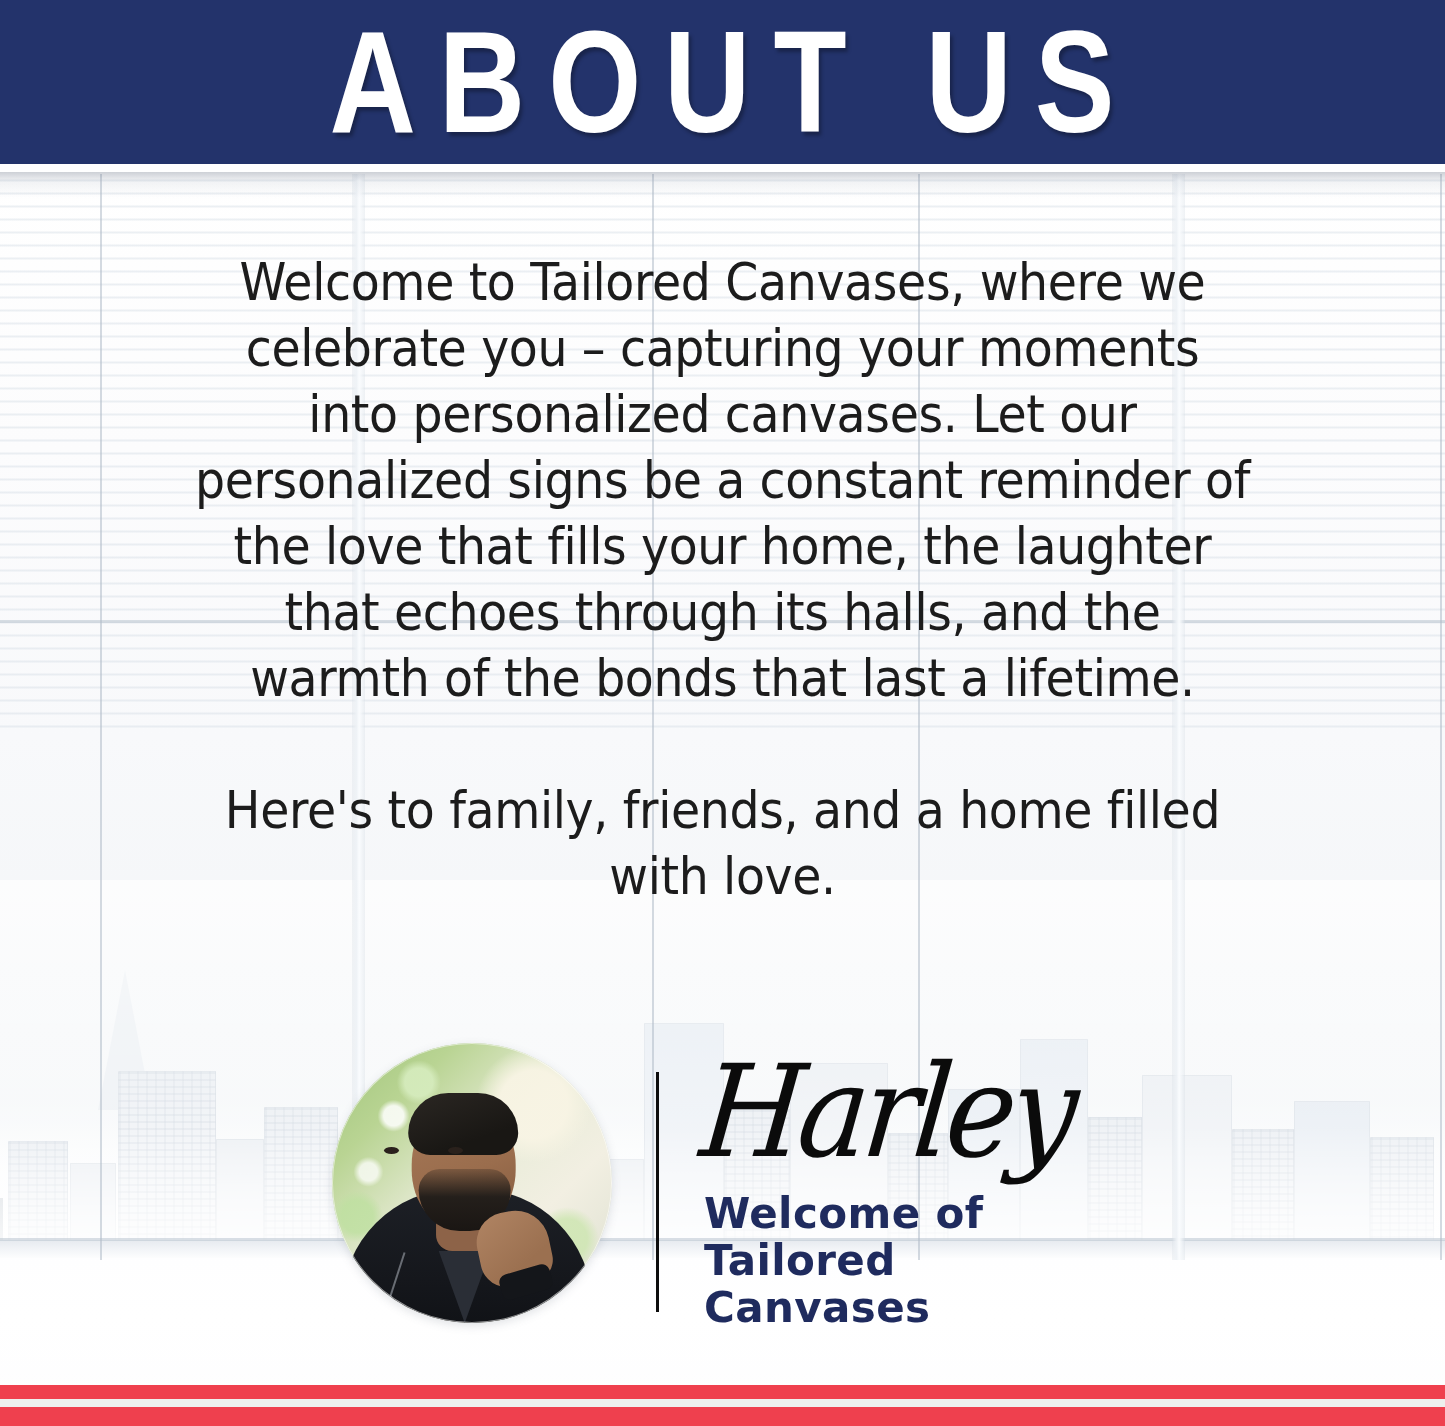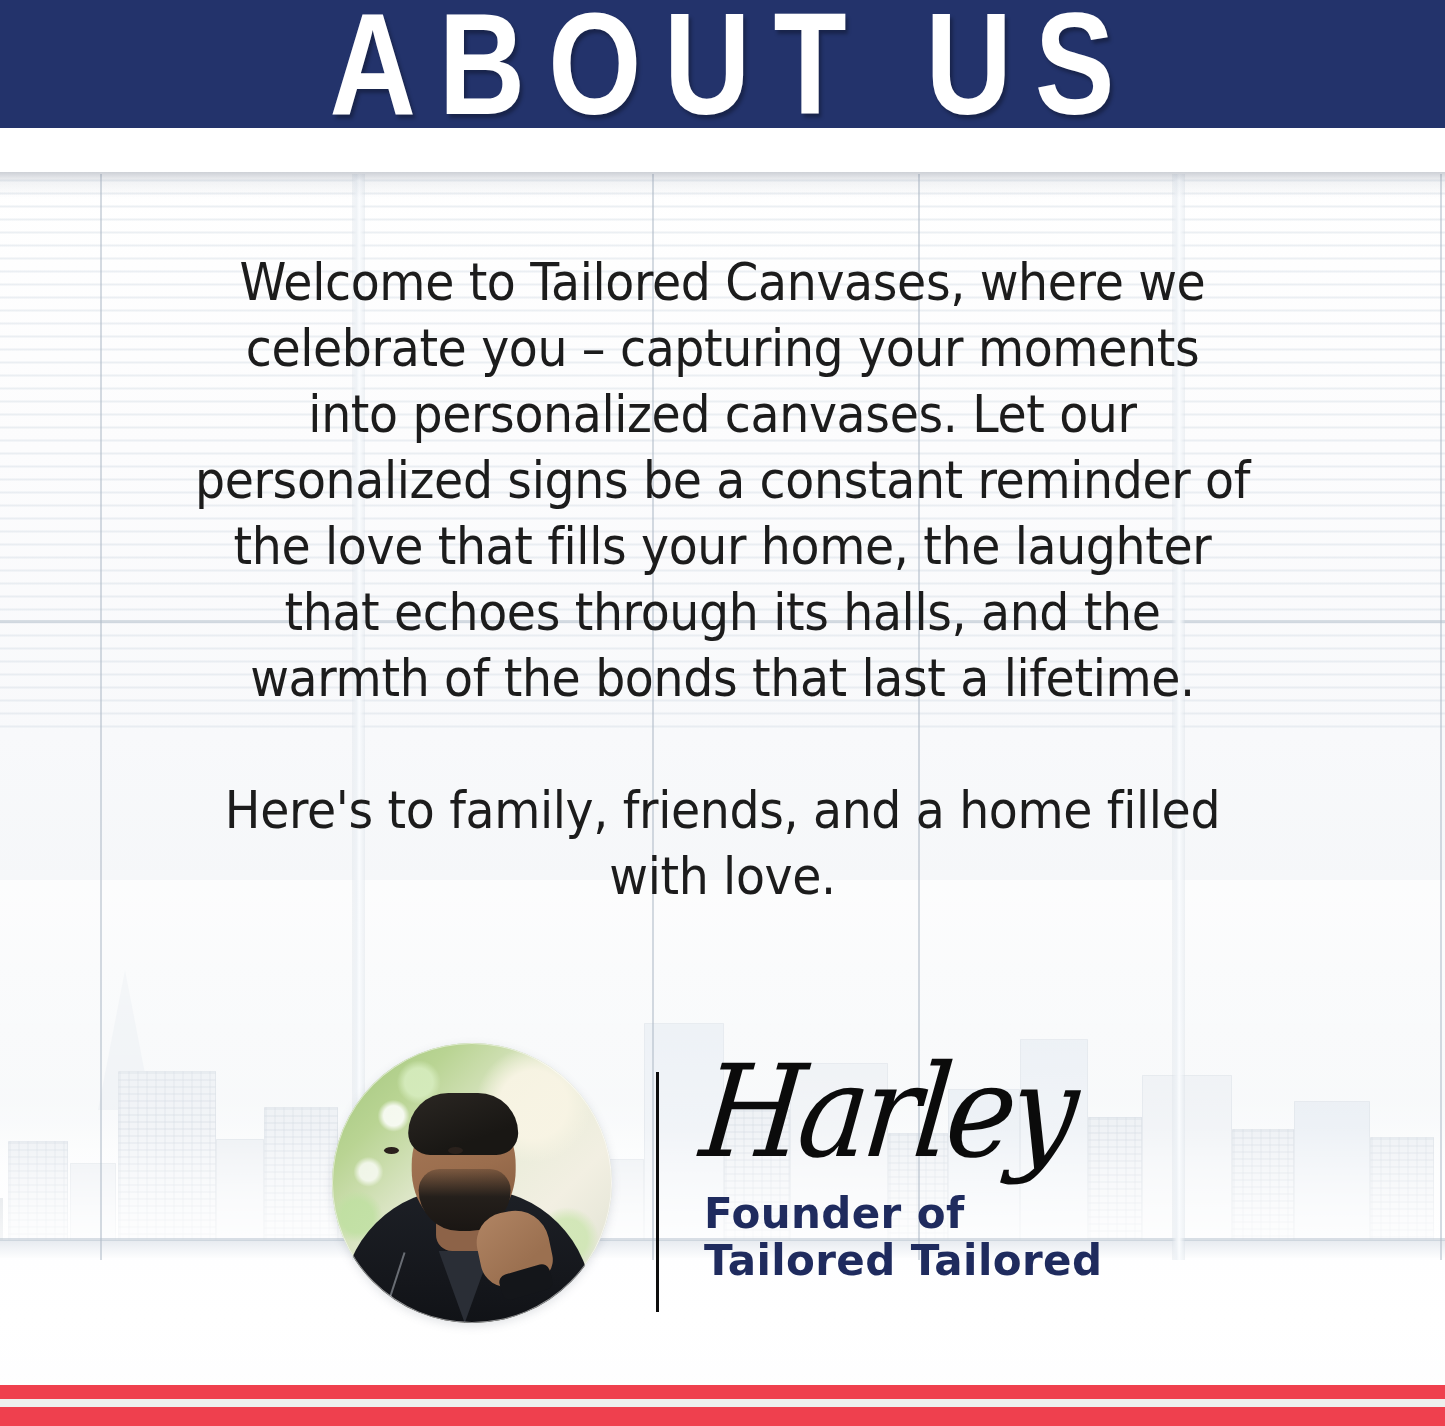--- a/index.html
+++ b/index.html
@@ -152,21 +152,21 @@
     left: 0; right: 0;
     height: 3px;
     background: rgba(186,196,208,.55);
   }
 
   
   .header {
     position: absolute;
     left: 0; top: 0;
     width: 1445px;
-    height: 128px;
+    height: 164px;
     background: #23336B;
     z-index: 5;
     display: flex;
     align-items: center;
     justify-content: center;
     overflow: hidden;
   }
   .header-title {
     font-family: "Liberation Sans Narrow", "Liberation Sans", sans-serif;
     font-weight: 700;
@@ -486,20 +486,20 @@
       <div class="av-hand"></div>
       <div class="av-watch"></div>
     </div>
     <div class="avatar-ring"></div>
   </div>
 
   <div class="divider"></div>
 
   <div class="sig-right">
     <div class="sig-name">Harley</div>
-    <div class="sig-role">Founder of Tailored Tailored</div>
+    <div class="sig-role">Welcome of Tailored Canvases</div>
   </div>
 
   <div class="stripe stripe-1"></div>
   <div class="stripe-gap"></div>
   <div class="stripe stripe-2"></div>
 
 </div>
 
 </body></html>

